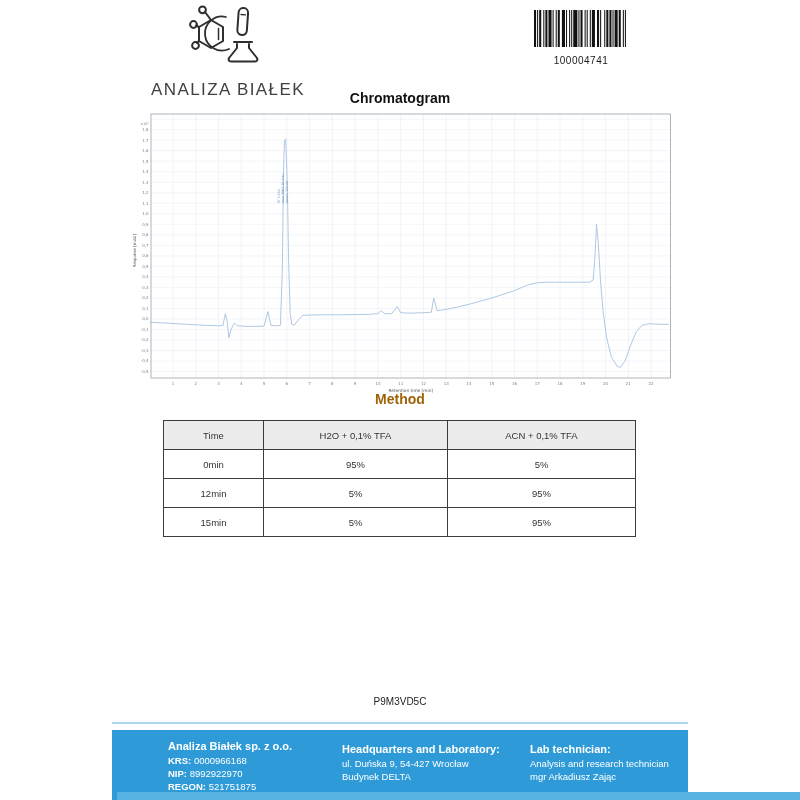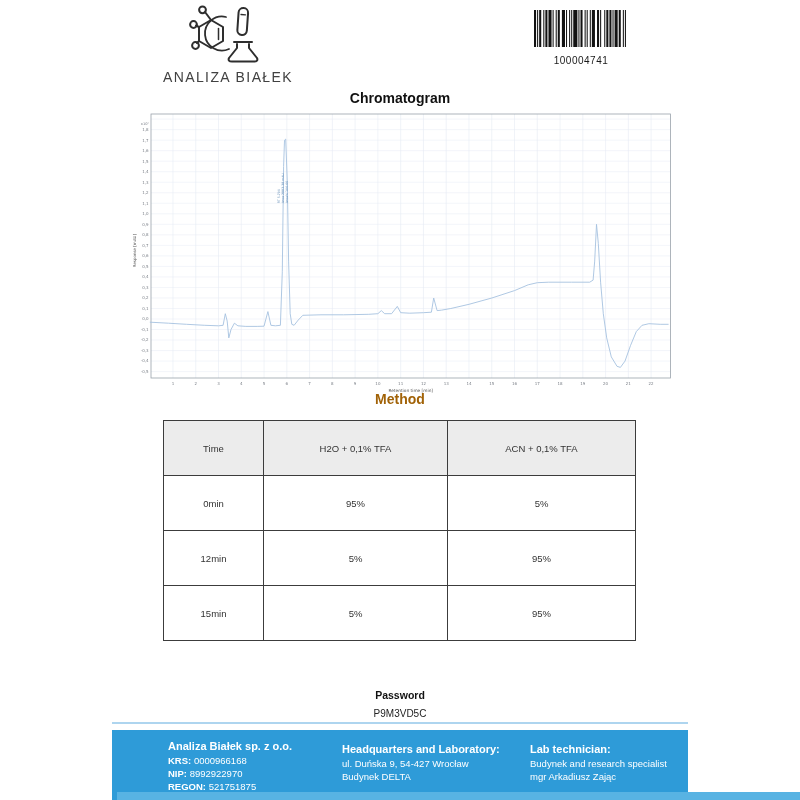--- a/index.html
+++ b/index.html
@@ -2,38 +2,38 @@
 <html><head>
 <meta charset="utf-8">
 <style>
   html,body{margin:0;padding:0;background:#ffffff;}
   .page{position:relative;width:800px;height:800px;background:#ffffff;overflow:hidden;
         font-family:"Liberation Sans","DejaVu Sans",sans-serif;color:#222;}
 
   
   .logo-block{position:absolute;left:147px;top:5px;width:162px;text-align:center;}
   .logo-icon{display:block;margin:0 auto;}
-  .brand-name{font-size:14px;letter-spacing:1.4px;color:#414141;margin-top:4px;text-align:center;}
+  .brand-name{font-size:17px;letter-spacing:1.4px;color:#414141;margin-top:15px;text-align:center;}
 
   .barcode-block{position:absolute;left:532px;top:10px;width:98px;text-align:center;}
   .barcode-svg{display:block;margin:0 auto;}
   .barcode-number{font-size:10px;color:#1a1a1a;margin-top:8px;letter-spacing:0.5px;}
 
   
   .chart-title{position:absolute;left:0;top:90px;width:800px;text-align:center;
                font-size:14px;font-weight:bold;color:#101010;}
   .chart-wrap{position:absolute;left:130px;top:106px;width:550px;height:292px;}
 
   
   .method-title{position:absolute;left:0;top:391px;width:800px;text-align:center;
                 font-size:14px;font-weight:bold;color:#a16207;}
   .method-table{position:absolute;left:163px;top:420px;width:472px;border-collapse:collapse;
                 font-size:9.5px;color:#333;table-layout:fixed;}
   .method-table th,.method-table td{border:1px solid #3c3c3c;height:22px;text-align:center;
-                padding:16px;font-weight:normal;}
+                padding:3px;font-weight:normal;}
   .method-table th{background:#ececec;color:#333;}
   .col-time{width:100px;} .col-a{width:184px;} .col-b{width:188px;}
 
   
   .password-block{position:absolute;left:0;top:689px;width:800px;text-align:center;}
   .password-label{font-size:10.5px;font-weight:bold;color:#111;}
   .password-value{font-size:10px;color:#222;margin-top:7px;}
 
   
   .footer-line{position:absolute;left:112px;top:722px;width:576px;height:2px;background:#aed5ef;}
@@ -244,38 +244,37 @@
         </tr>
         <tr>
           <td>15min</td>
           <td>5%</td>
           <td>95%</td>
         </tr>
       </tbody>
   </table>
 
   <div class="password-block">
-    <div class="password-label">Password</div>
     <div class="password-value">P9M3VD5C</div>
   </div>
 
   <div class="footer-line"></div>
   <div class="footer" style="background: rgb(46, 155, 216);">
     <div class="footer-col f-col1">
       <div class="f-name">Analiza Białek sp. z o.o.</div>
       <div class="f-row"><b>KRS:</b> <span>0000966168</span></div>
       <div class="f-row"><b>NIP:</b> <span>8992922970</span></div>
       <div class="f-row"><b>REGON:</b> <span>521751875</span></div>
     </div>
     <div class="footer-col f-col2">
       <div class="f-head">Headquarters and Laboratory:</div>
       <div class="f-row">ul. Duńska 9, 54-427 Wrocław</div>
       <div class="f-row">Budynek DELTA</div>
     </div>
     <div class="footer-col f-col3">
       <div class="f-head">Lab technician:</div>
-      <div class="f-row">Budynek and research specialist</div>
+      <div class="f-row">Analysis and research technician</div>
       <div class="f-row">mgr Arkadiusz Zając</div>
     </div>
   </div>
   <div class="footer-bottom-strip"></div>
 
 </div>
 
 </body></html>

